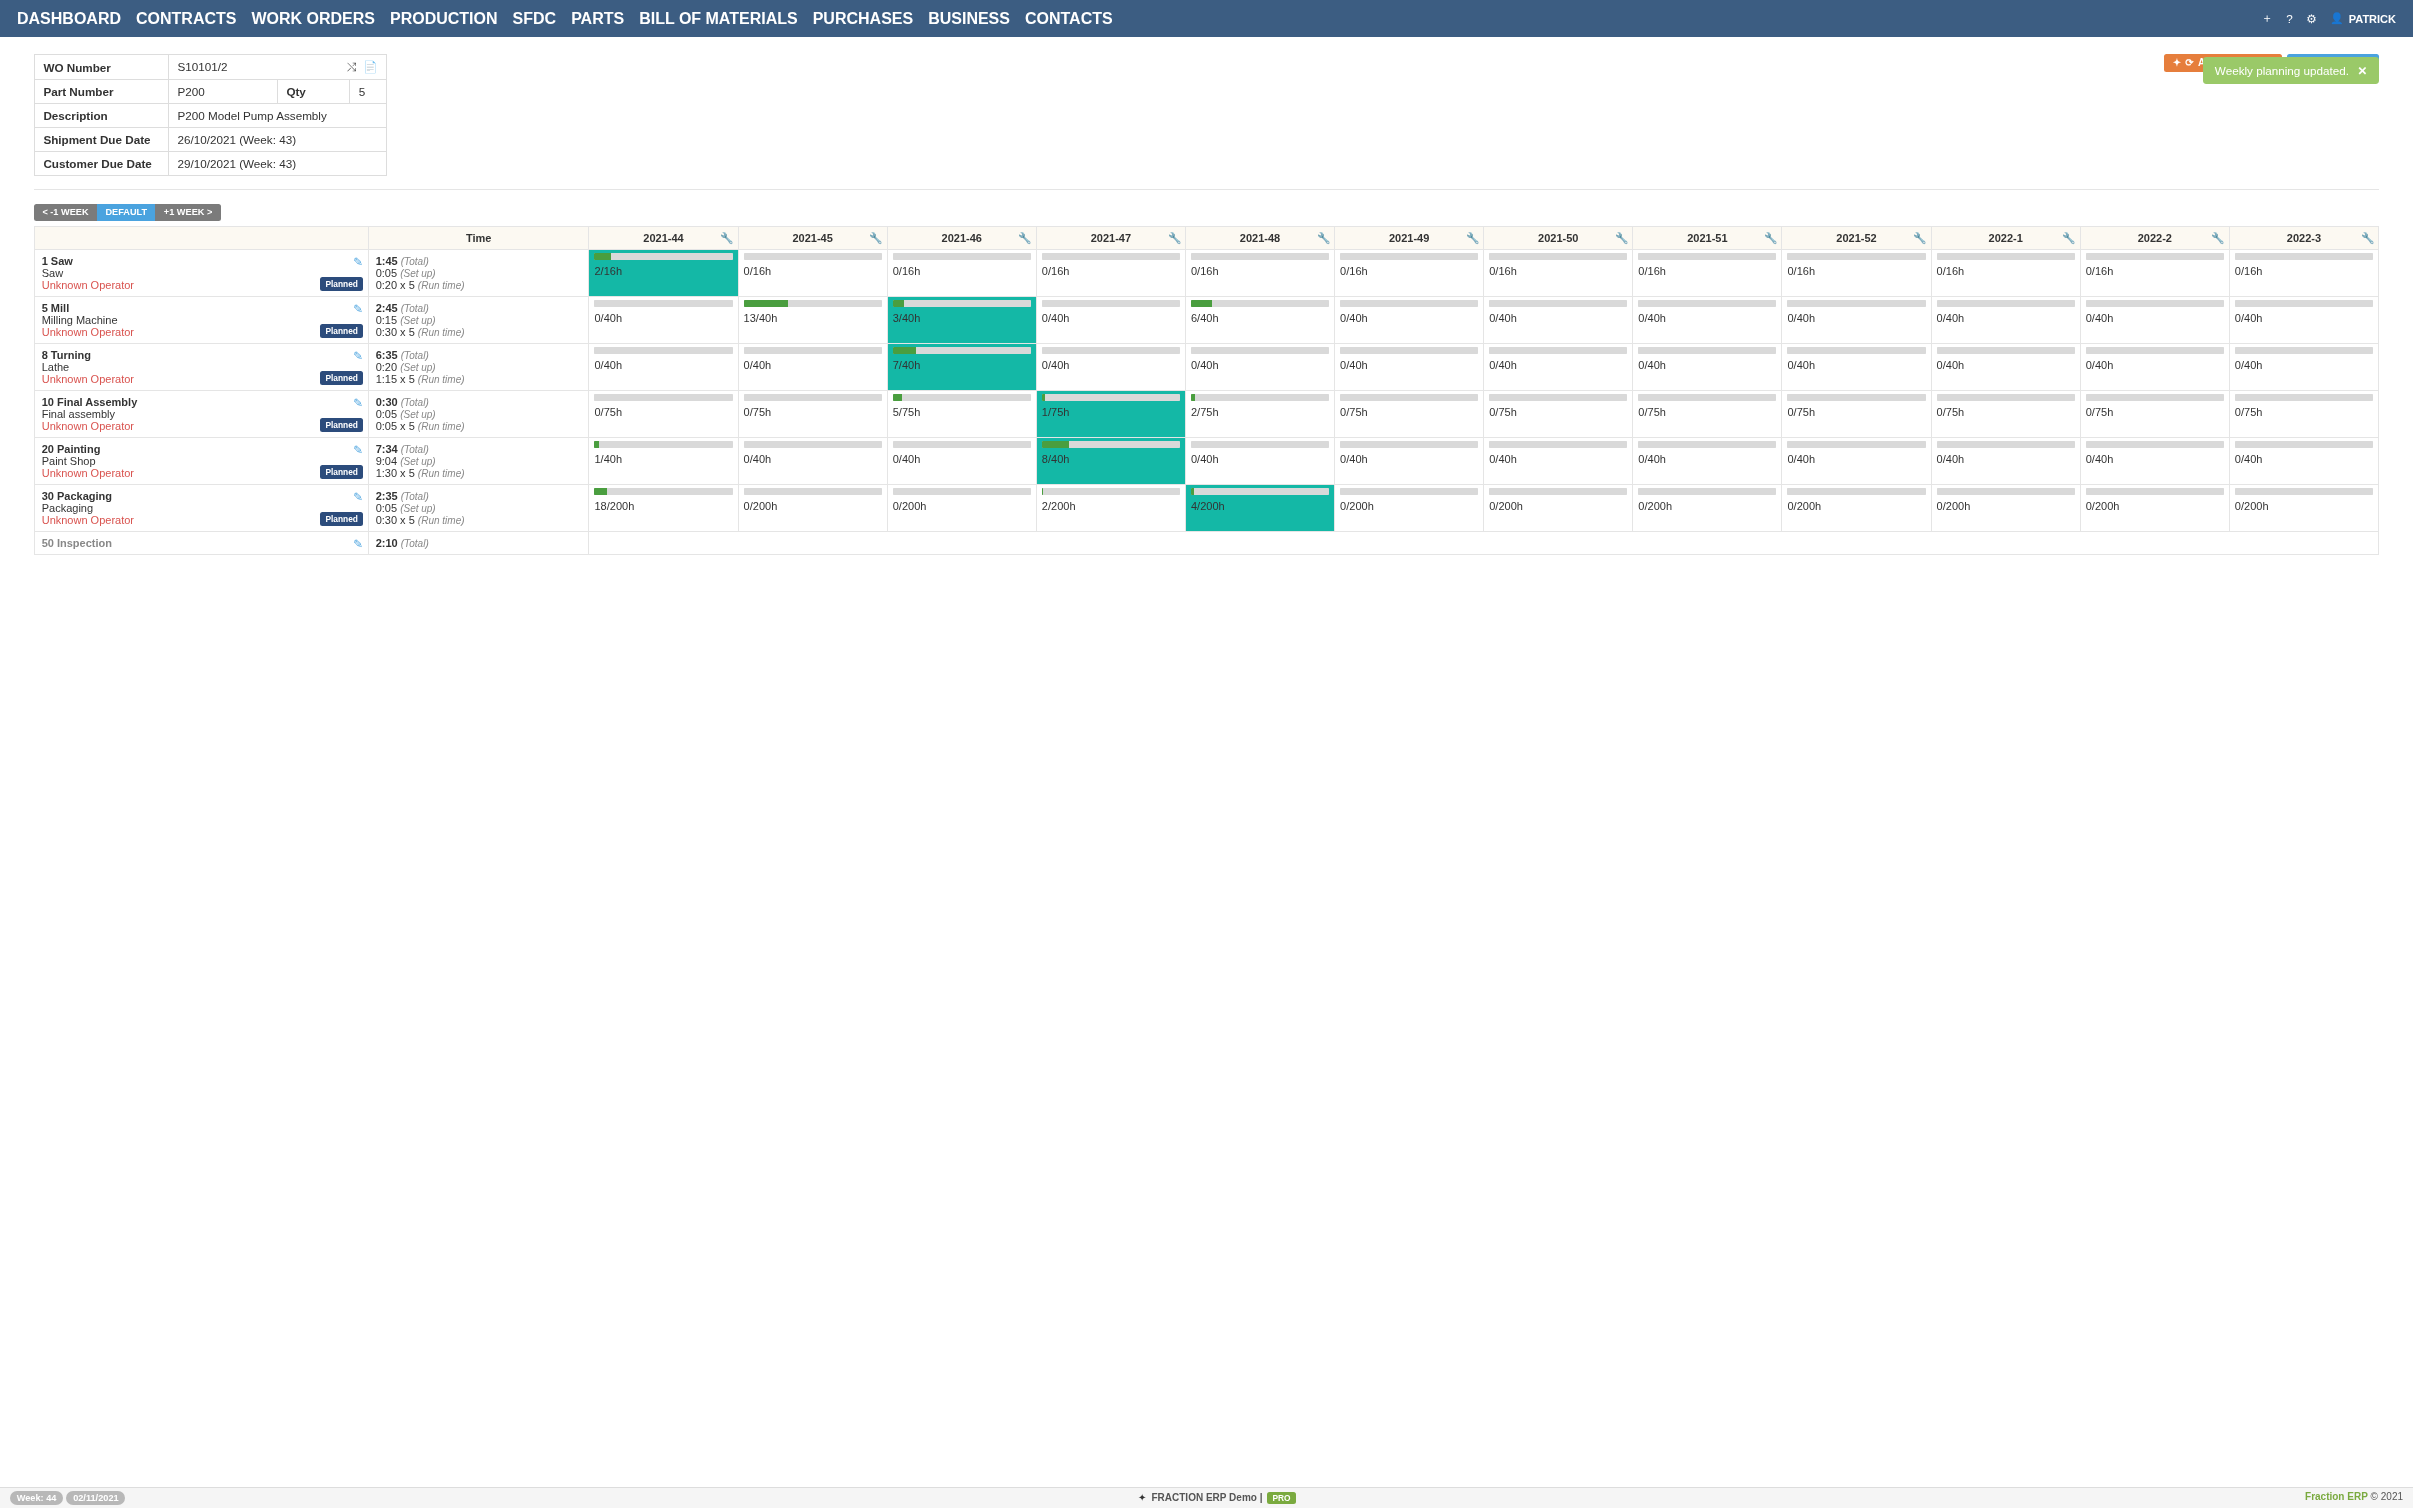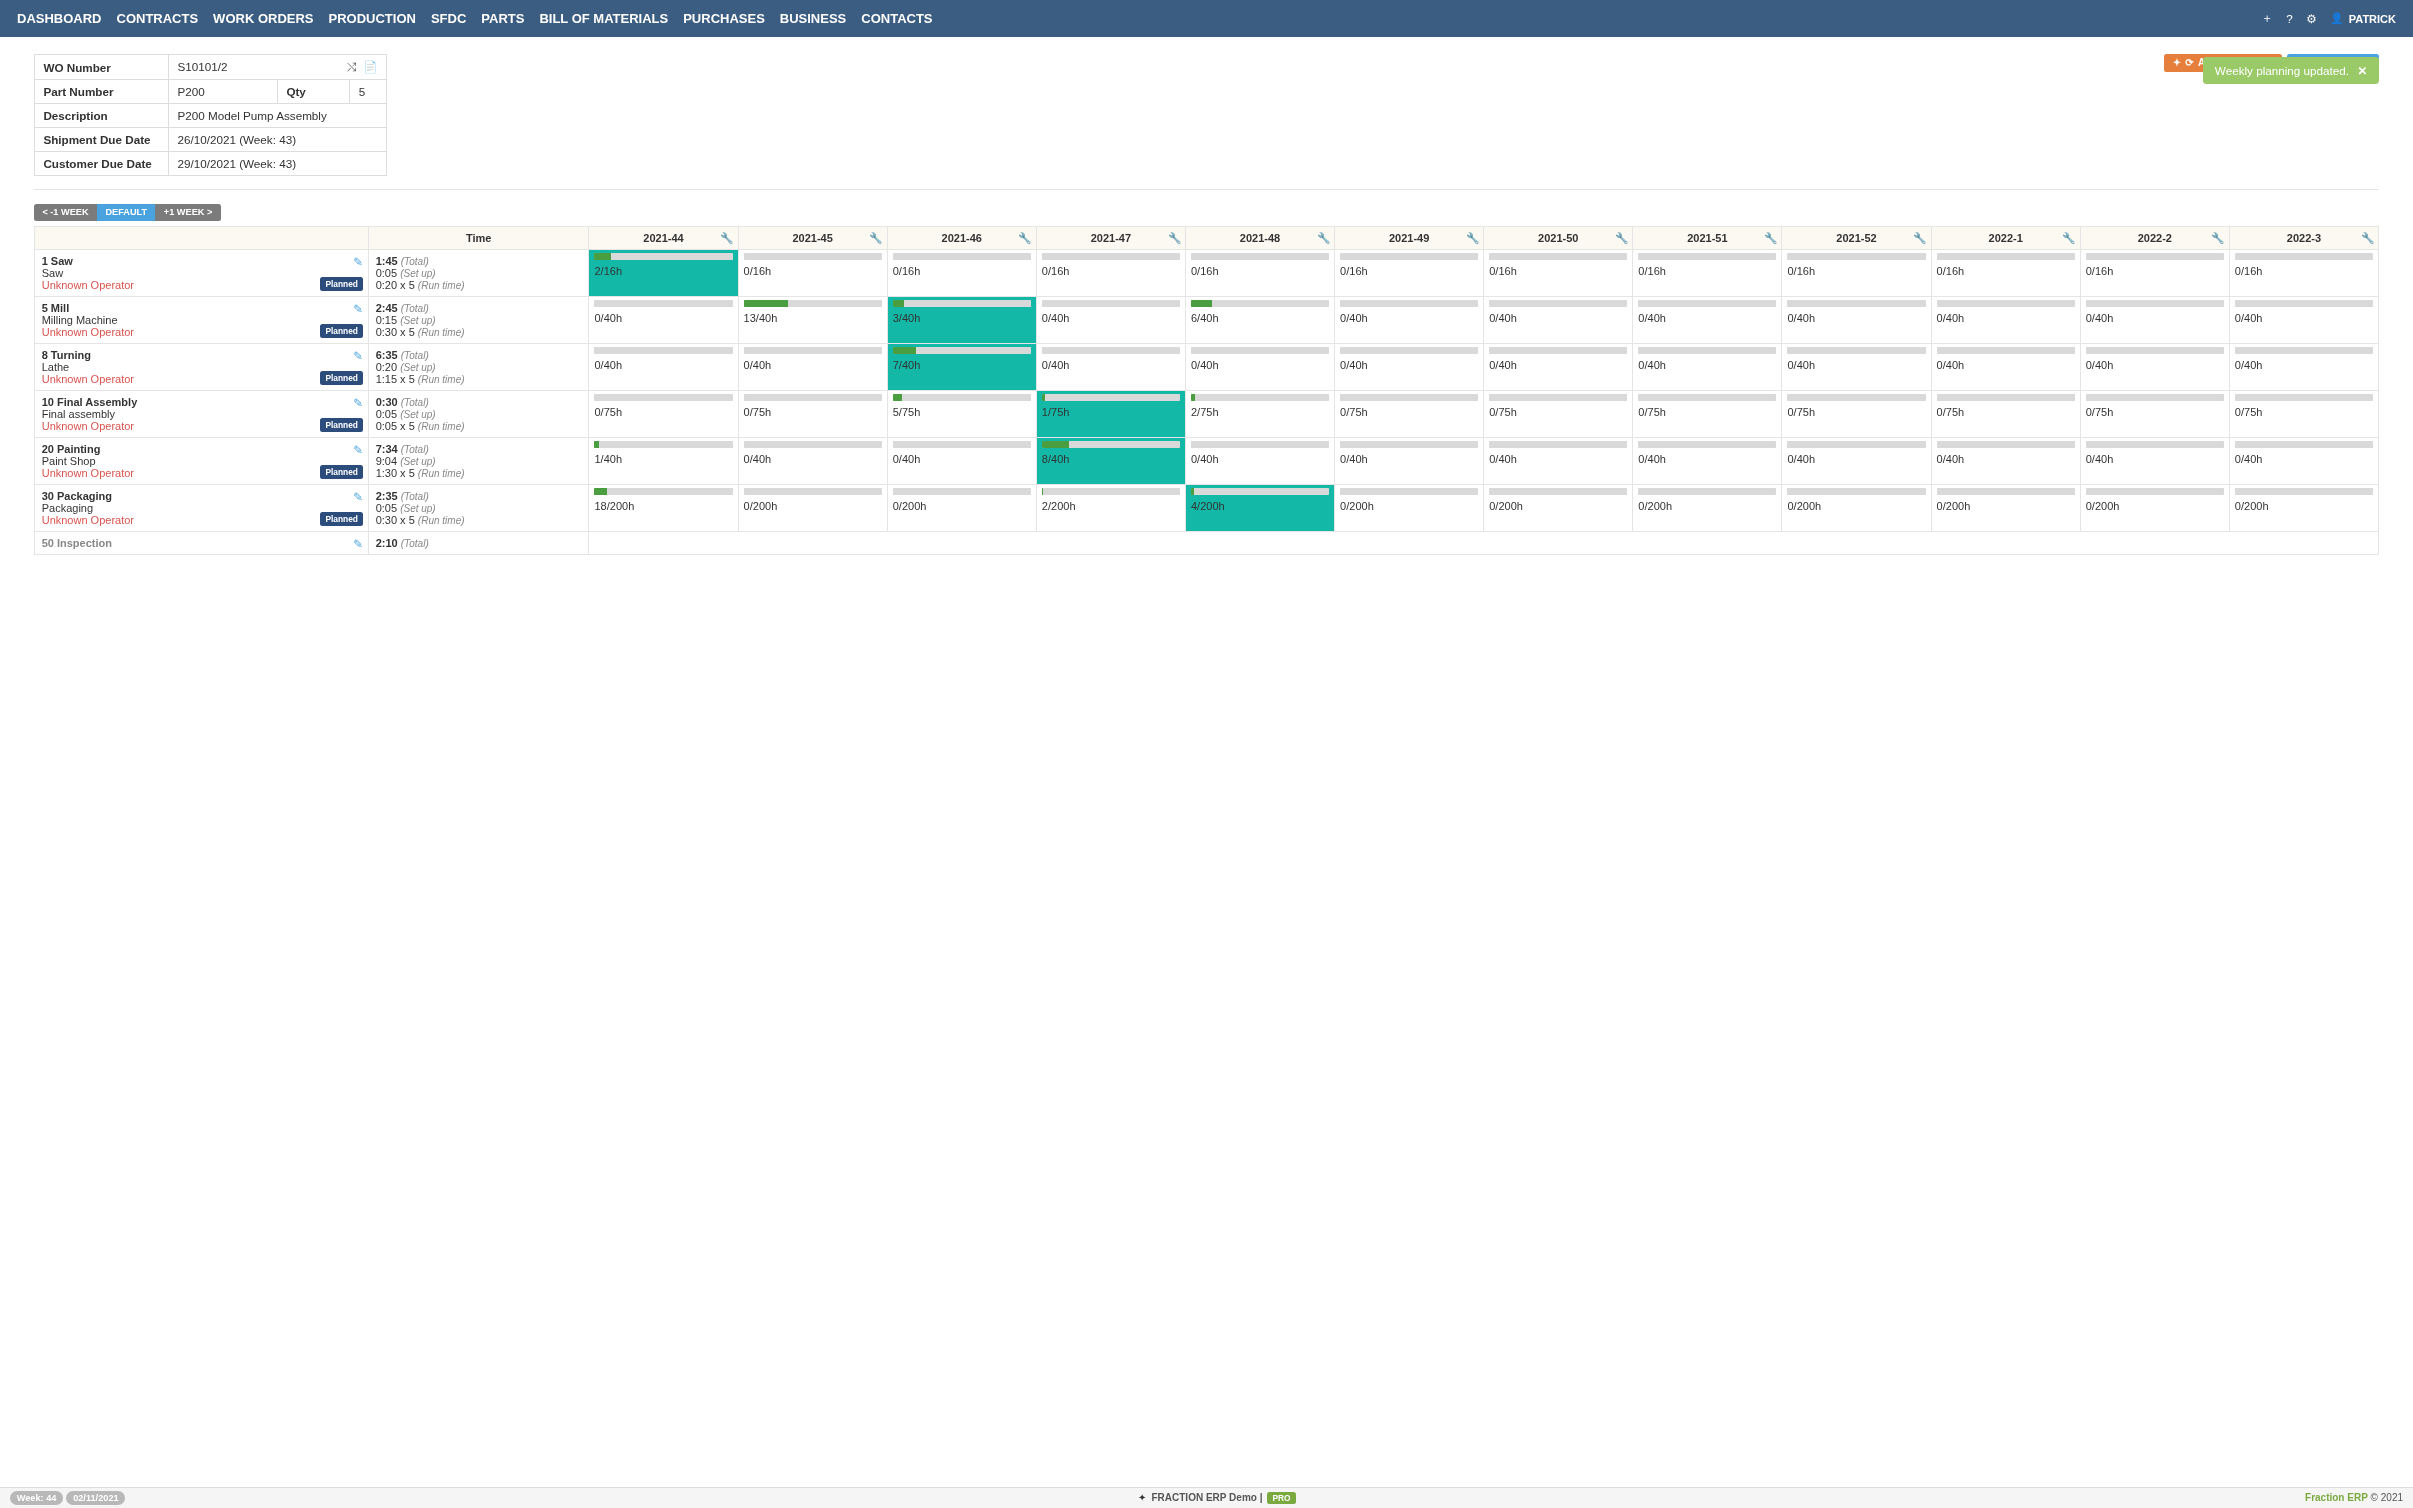--- a/index.html
+++ b/index.html
@@ -1,19 +1,19 @@
 <!DOCTYPE html>
 <html style="font-size:13.4px"><head>
 <meta charset="utf-8">
 <style>
 *{box-sizing:border-box;margin:0;padding:0}
 body{font-family:"Helvetica Neue",Arial,sans-serif;font-size:11.7px;color:#333;background:#fff}
 .navbar{background:#3c5d82;color:#fff;display:flex;align-items:center;padding:0 17px;height:37px}
 .nav-items{display:flex;gap:15px;flex:1}
-.nav-item{color:#fff;font-weight:700;font-size:13px;cursor:pointer}
+.nav-item{color:#fff;font-weight:700;font-size:16px;cursor:pointer}
 .nav-right{display:flex;align-items:center;gap:13.4px}
 .nav-icon{color:#fff;cursor:pointer;font-size:11.7px}
 .nav-user{color:#fff;font-weight:700;font-size:11px;display:flex;align-items:center;gap:5px}
 .container{padding:17px 34px 42px 34px}
 .toast{position:absolute;right:34px;top:57px;background:#9ac968;color:#fff;padding:6.7px 11.7px;border-radius:3.4px;font-size:11.7px;display:flex;align-items:center;gap:8.4px}
 .page-header{display:flex;align-items:center;gap:8.4px;margin-bottom:17px}
 .page-title{font-size:23.5px;font-weight:600;color:#333;display:flex;align-items:center;gap:8.4px}
 .map-icon{width:23.5px;height:23.5px}
 .badge-outline{border:0.8px solid #9ac968;color:#7aaa3f;padding:1.7px 6.7px;border-radius:2.5px;font-size:11.7px;font-weight:600}
 .info-section{display:flex;justify-content:space-between;align-items:flex-start;margin-bottom:8.4px}
@@ -46,21 +46,21 @@
 .op-edit{position:absolute;right:5px;top:5px;color:#4aa3df;cursor:pointer;font-size:11.7px}
 .badge-planned{background:#2c4c7c;color:#fff;font-size:8.4px;font-weight:700;padding:1.7px 5px;border-radius:2.5px;position:absolute;right:5px;bottom:5px}
 .time-total{font-weight:700}
 .time-sub{color:#333}
 .time-label{color:#888;font-style:italic;font-size:10px}
 .cell-active{background:#14b8a6}
 .load-cell{padding:3.4px 5px!important}
 .bar-bg{background:#d9d9d9;height:6.7px;border-radius:0.8px;position:relative;margin-bottom:5px;overflow:hidden}
 .bar-fill{background:#4a9e3f;height:100%;position:absolute;left:0;top:0}
 .load-text{font-size:11px}
-.footer{position:fixed;bottom:0;left:0;right:0;background:#f5f5f5;border-top:0.8px solid #ddd;display:flex;align-items:center;padding:3.4px 10px;font-size:10px}
+.footer{position:fixed;bottom:0;left:0;right:0;background:#f5f5f5;border-top:0.8px solid #ddd;display:flex;padding:3.4px 10px;font-size:10px}
 .footer-pill{background:#b8b8b8;color:#fff;padding:1.7px 6.7px;border-radius:8.4px;font-size:9.2px;font-weight:600;margin-right:3.4px}
 .footer-center{flex:1;text-align:center;display:flex;align-items:center;justify-content:center;gap:5px}
 .footer-brand{font-size:10px;color:#555;font-weight:600}
 .footer-brand b{font-weight:800}
 .pro-badge{background:#7aaa3f;color:#fff;padding:0.8px 5px;border-radius:2.5px;font-size:8.4px;font-weight:700}
 .footer-right{color:#555}
 .footer-right .fe{color:#7aaa3f;font-weight:700}
 .truncated{color:#888}
 </style>
 </head>

